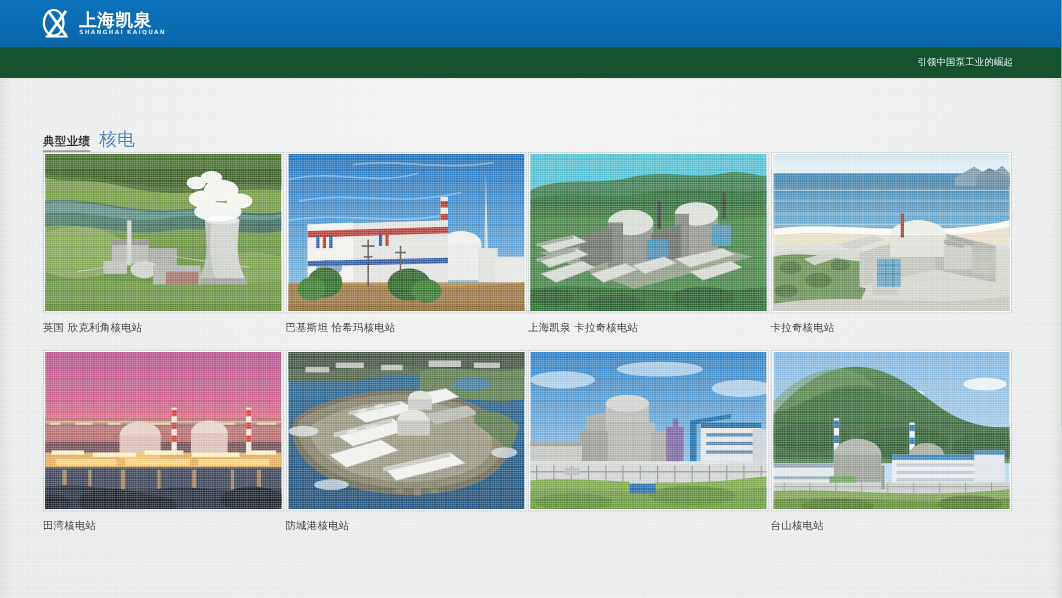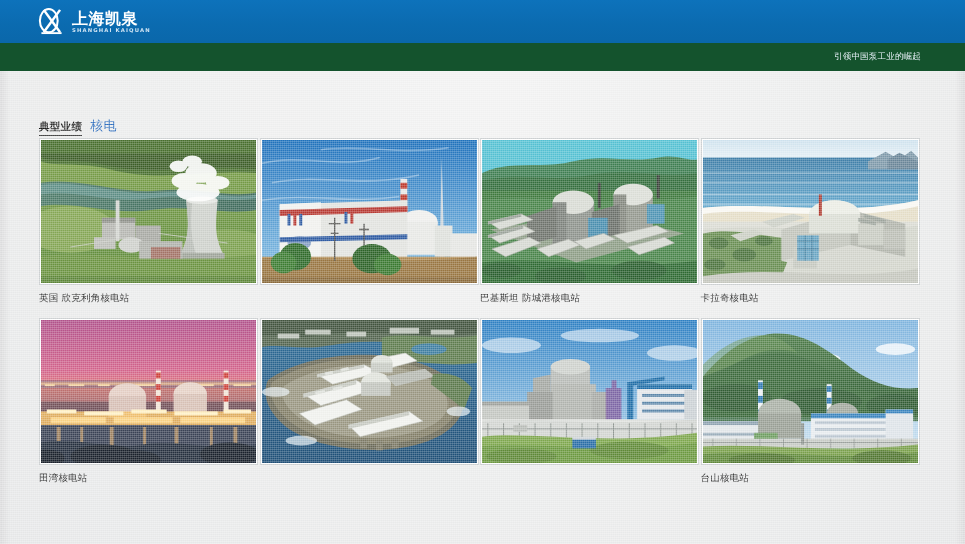--- a/index.html
+++ b/index.html
@@ -128,21 +128,21 @@
   }
   .section-title-main {
     font-size: 10.5px;
     font-weight: bold;
     color: #1b1b1b;
     border-bottom: 1.4px solid #1b1b1b;
     padding-bottom: 1px;
     letter-spacing: .3px;
   }
   .section-title-sub {
-    font-size: 13px;
+    font-size: 16px;
     color: #2f6fc0;
     letter-spacing: .3px;
   }
 
   
   .grid {
     position: absolute;
     left: 39px; top: 67px;
     width: 882px;
   }
@@ -330,20 +330,21 @@
                 </g>
 
                 <ellipse cx="34" cy="120" rx="16" ry="14" fill="#2f6b2a"></ellipse>
                 <ellipse cx="22" cy="126" rx="13" ry="11" fill="#3c7d32"></ellipse>
                 <ellipse cx="112" cy="122" rx="20" ry="15" fill="#2d6428"></ellipse>
                 <ellipse cx="128" cy="128" rx="14" ry="11" fill="#3a7a30"></ellipse>
                 <rect x="0" y="141" width="219" height="6" fill="#8b6b3b"></rect>
               </svg>
             </div>
           </div>
+          <div class="caption">巴基斯坦 恰希玛核电站</div>
         </div>
 
         <div class="cell">
           <div class="thumb">
             <div class="pic">
               <svg viewBox="0 0 219 147" preserveAspectRatio="none">
                 <rect width="219" height="147" fill="#63c9d8"></rect>
                 <rect width="219" height="40" fill="#55c2d4"></rect>
                 <path d="M0 34 C30 20 60 30 92 22 C126 14 150 24 180 18 C198 14 210 22 219 20 L219 48 L0 48 Z" fill="#3f7f52"></path>
                 <path d="M0 42 C40 32 70 44 110 36 C150 28 186 40 219 34 L219 60 L0 60 Z" fill="#35703f"></path>
@@ -382,21 +383,21 @@
                 </g>
                 <path d="M0 126 C60 118 130 136 219 124 L219 147 L0 147 Z" fill="#2f6b33"></path>
                 <g fill="#2a5e2e" opacity=".9">
                   <ellipse cx="20" cy="134" rx="20" ry="8"></ellipse>
                   <ellipse cx="80" cy="140" rx="26" ry="9"></ellipse>
                   <ellipse cx="160" cy="134" rx="28" ry="10"></ellipse>
                 </g>
               </svg>
             </div>
           </div>
-          <div class="caption">巴基斯坦 防城港核电站</div>
+          <div class="caption">上海凯泉 卡拉奇核电站</div>
         </div>
 
         <div class="cell">
           <div class="thumb">
             <div class="pic">
               <svg viewBox="0 0 219 147" preserveAspectRatio="none">
                 <defs>
                   <linearGradient id="g4sea" x1="0" y1="0" x2="0" y2="1">
                     <stop offset="0" stop-color="#3e7ea8"></stop>
                       <stop offset="1" stop-color="#6fb2d6"></stop>
@@ -624,20 +625,21 @@
                 </g>
 
                 <g fill="#7d7a66">
                   <rect x="100" y="122" width="7" height="10"></rect>
                   <rect x="116" y="124" width="7" height="10"></rect>
                   <rect x="132" y="122" width="7" height="10"></rect>
                 </g>
               </svg>
             </div>
           </div>
+          <div class="caption">防城港核电站</div>
         </div>
 
         <div class="cell">
           <div class="thumb">
             <div class="pic">
               <svg viewBox="0 0 219 147" preserveAspectRatio="none">
                 <defs>
                   <linearGradient id="g7sky" x1="0" y1="0" x2="0" y2="1">
                     <stop offset="0" stop-color="#2d80c4"></stop>
                       <stop offset="100%" stop-color="#bcdcf0"></stop>

